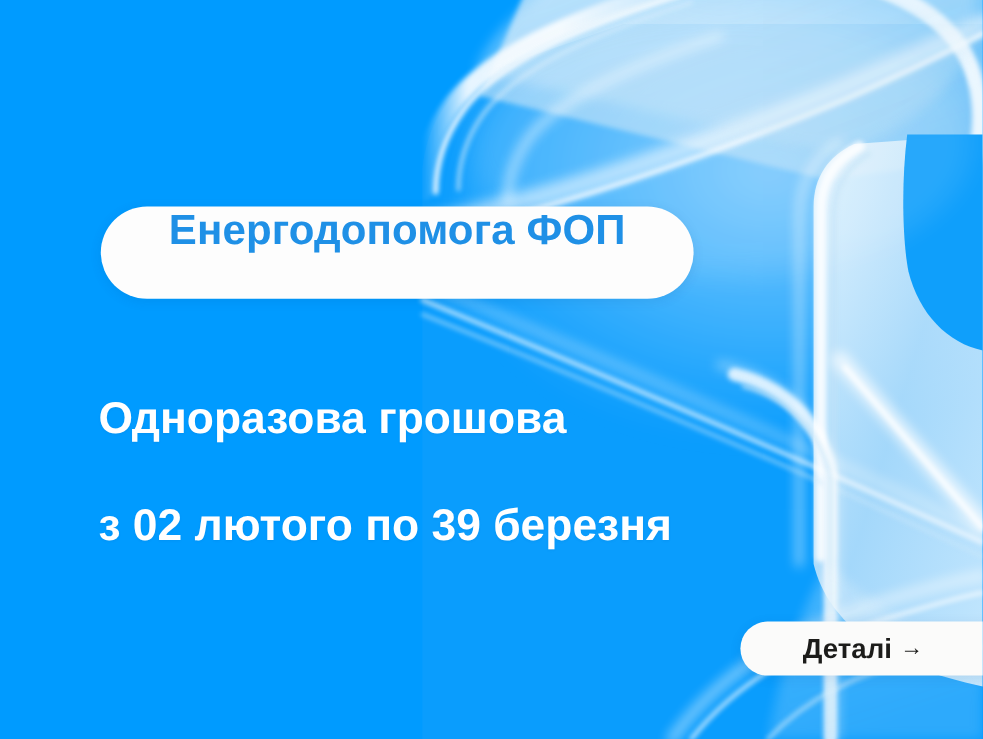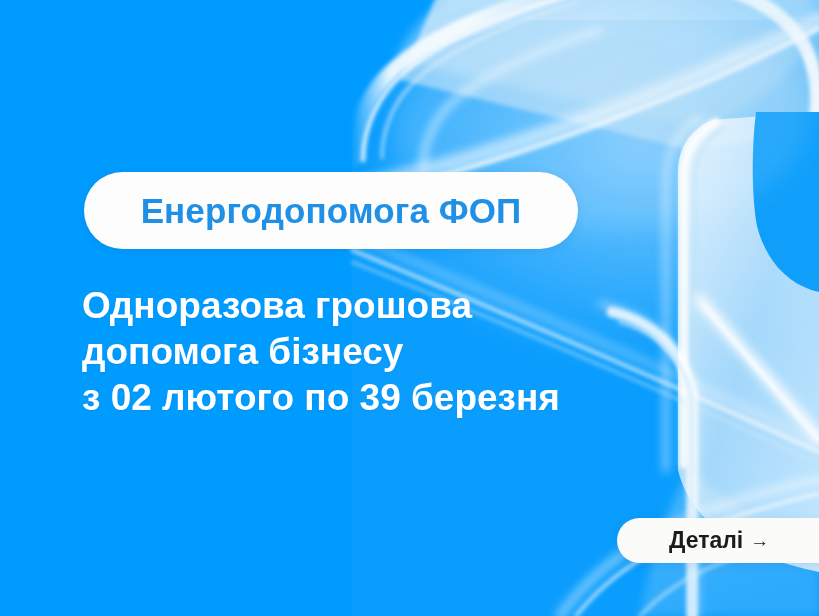--- a/index.html
+++ b/index.html
@@ -15,21 +15,21 @@
 
   
   #art{position:absolute;inset:0;width:819px;height:616px;pointer-events:none;}
 
   
   #badge{
     position:absolute;left:84px;top:172px;
     width:494px;height:77px;
     background:#fdfdfd;
     border-radius:39px;
-    display:flex;align-items:center;justify-content:center;
+    display:flex;justify-content:center;
     box-shadow:0 2px 10px rgba(0,60,120,.10);
   }
   #badge-text{
     color:#1f90e6;
     font-size:35px;
     font-weight:bold;
     letter-spacing:.1px;
     white-space:nowrap;
   }
 
@@ -39,20 +39,21 @@
     width:640px;
   }
   #headline .hl{
     color:#ffffff;
     font-size:37px;
     font-weight:bold;
     line-height:46px;
     letter-spacing:0px;
     white-space:nowrap;
     text-shadow:0 1px 2px rgba(0,80,150,.10);
+    margin-top:43px;
   }
 
   
   #details-btn{
     position:absolute;left:617px;top:518px;
     width:230px;height:45px;
     background:#fbfbfa;
     border-radius:23px 0 0 23px;
     display:flex;align-items:center;
     padding-left:52px;
@@ -245,21 +246,20 @@
       <ellipse cx="600" cy="120" rx="210" ry="110" fill="#ffffff" opacity=".10" filter="url(#blurL)"></ellipse>
     </g>
   </svg>
 
   <div id="badge">
     <span id="badge-text">Енергодопомога ФОП</span>
   </div>
 
   <div id="headline">
     <div class="hl">Одноразова грошова</div>
-    <div class="hl">допомога бізнесу</div>
     <div class="hl">з 02 лютого по 39 березня</div>
   </div>
 
   <div id="details-btn">
     <span id="details-label">Деталі</span>
     <span id="details-arrow">→</span>
   </div>
 
 </div>
 

